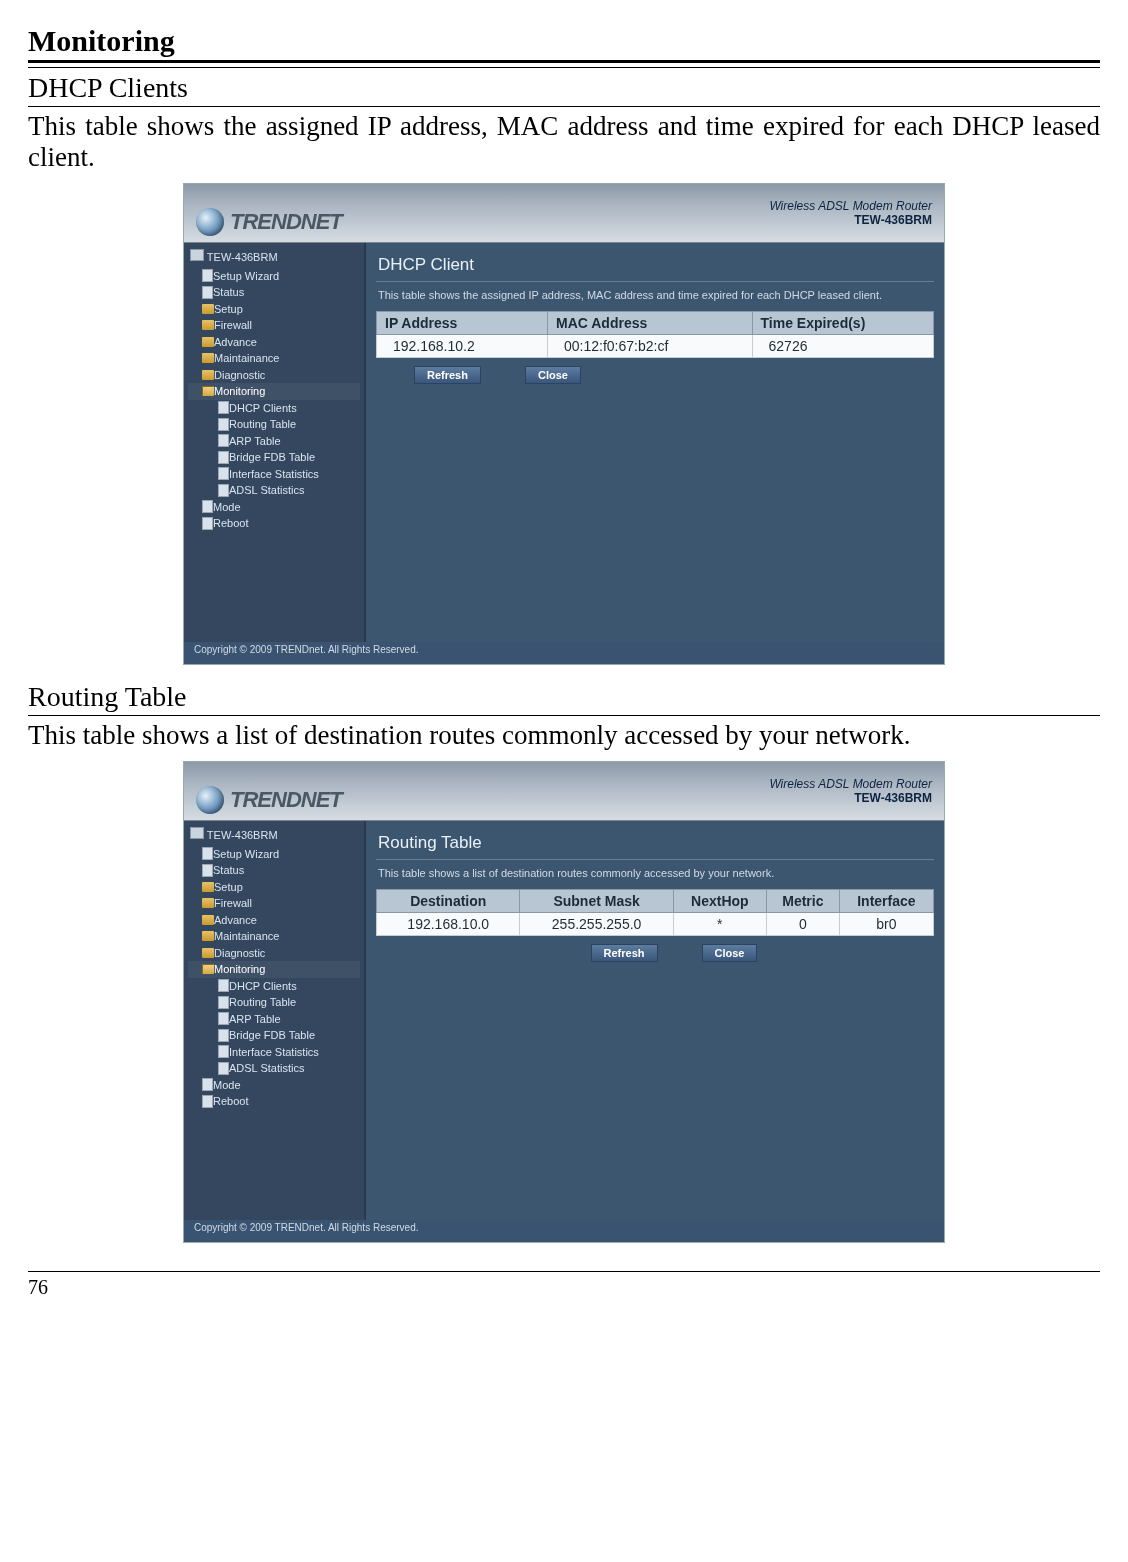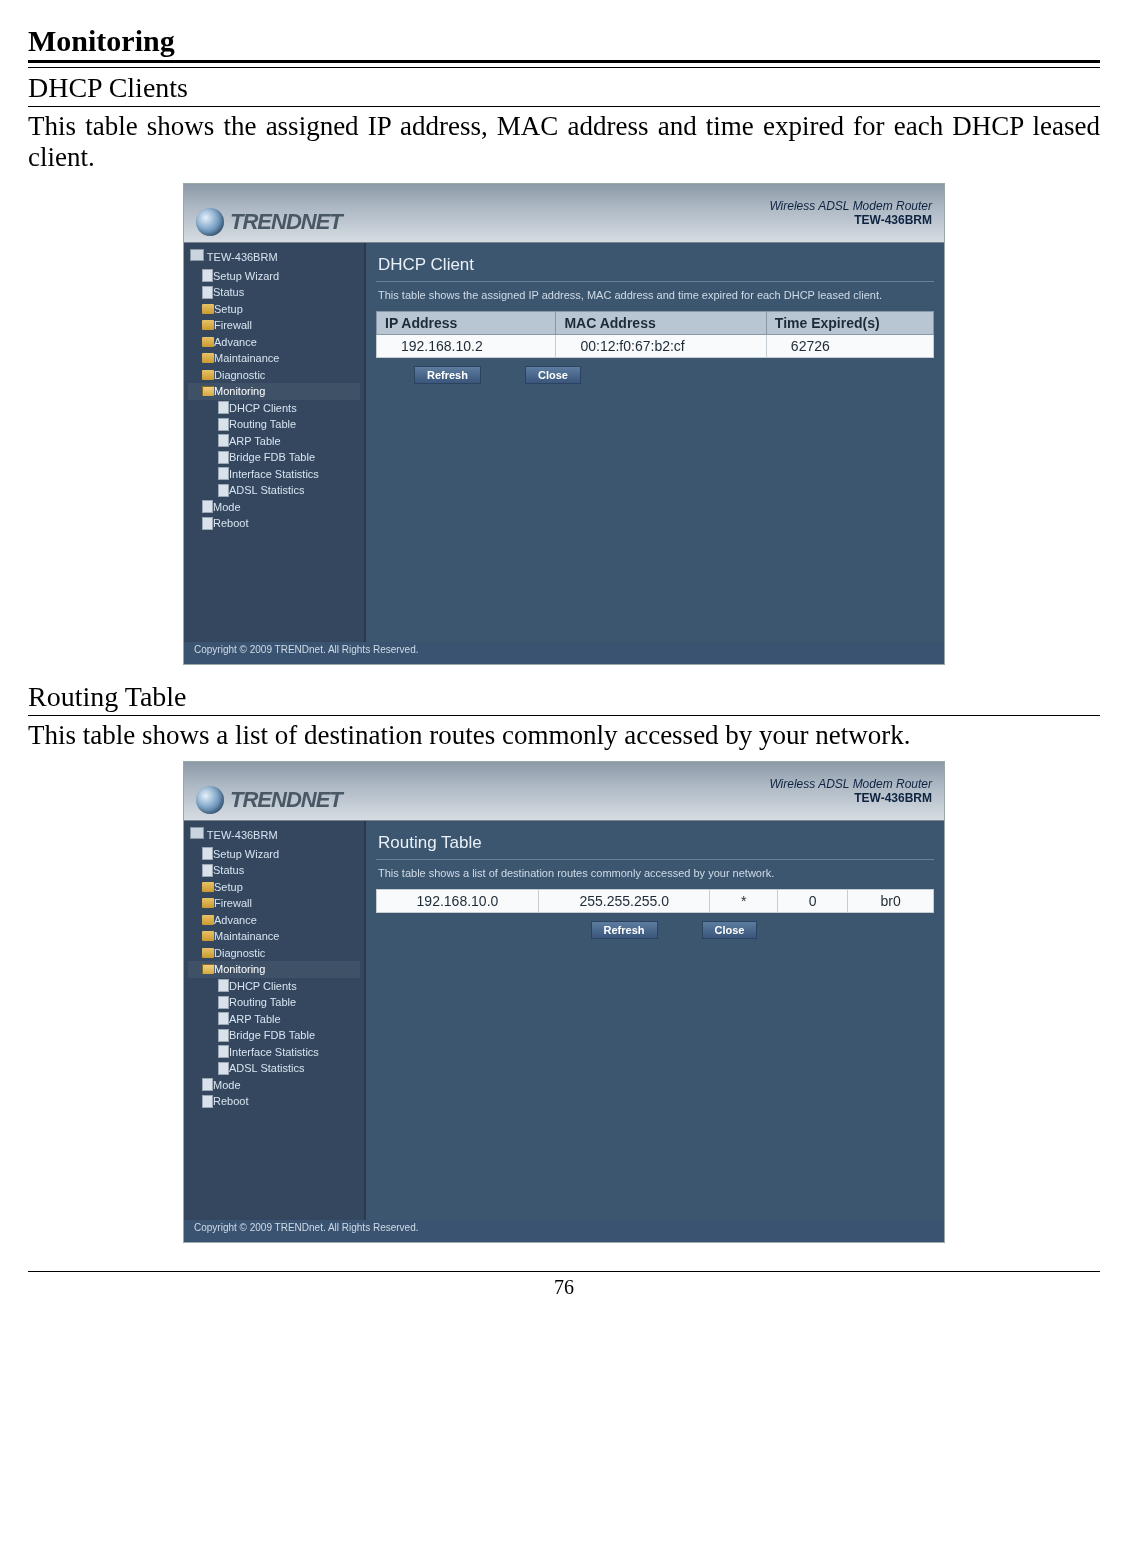--- a/index.html
+++ b/index.html
@@ -156,21 +156,21 @@
   }
   .dtable th {
     background: #b8c6d4;
     color: #1e2a36;
     font-weight: bold;
     text-align: left;
     padding: 3px 8px;
     border: 1px solid #8a98a6;
   }
   .dtable td {
-    padding: 3px 24px;
+    padding: 3px 16px;
     border: 1px solid #c4ccd4;
     color: #1e2a36;
     background: #f8fafb;
     text-align: left;
   }
   .dtable.center td, .dtable.center th { text-align: center; }
   .btn-row {
     display: flex;
     gap: 6px;
     margin-top: 8px;
@@ -190,21 +190,20 @@
     height: 18px;
     background: #3a5370;
     color: #cfdbe7;
     font-size: 10px;
     text-align: left;
     padding: 2px 10px;
   }
   .page-foot {
     border-top: 1px solid #000;
     margin-top: 28px;
-    text-align: center;
     font-size: 20px;
     padding-top: 4px;
   }
 </style>
 </head>
 <body>
 
 <div class="page">
 
   <div class="h1">Monitoring</div>
@@ -416,20 +415,27 @@
               <span class="ico-page"></span>
               <span>Reboot</span>
             </div>
         </div>
 
         <div class="content">
           <div class="panel-title">Routing Table</div>
           <div class="panel-desc">This table shows a list of destination routes commonly accessed by your network.</div>
           <table class="dtable center">
             <tbody>
+                <tr>
+              <th>Destination</th>
+              <th>Subnet Mask</th>
+              <th>NextHop</th>
+              <th>Metric</th>
+              <th>Interface</th>
+            </tr>
             <tr>
               <td>192.168.10.0</td>
               <td>255.255.255.0</td>
               <td>*</td>
               <td>0</td>
               <td>br0</td>
             </tr>
           </tbody>
             </table>
           <div class="btn-row center">

